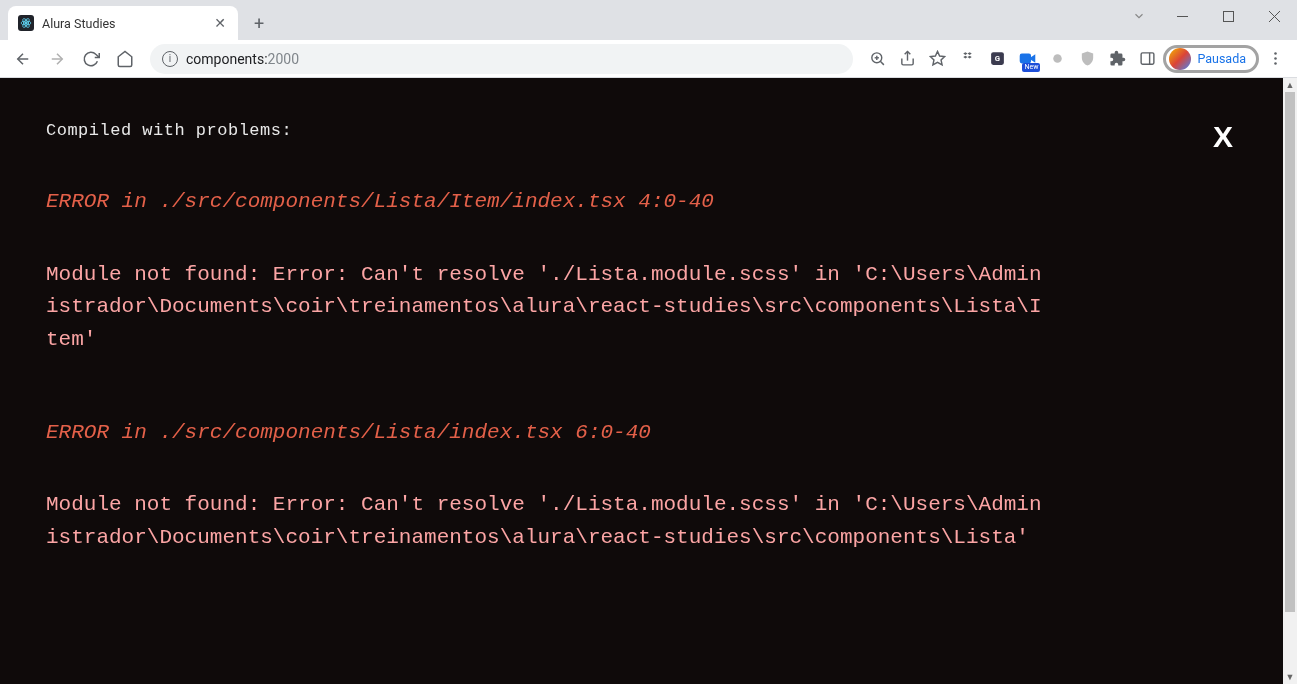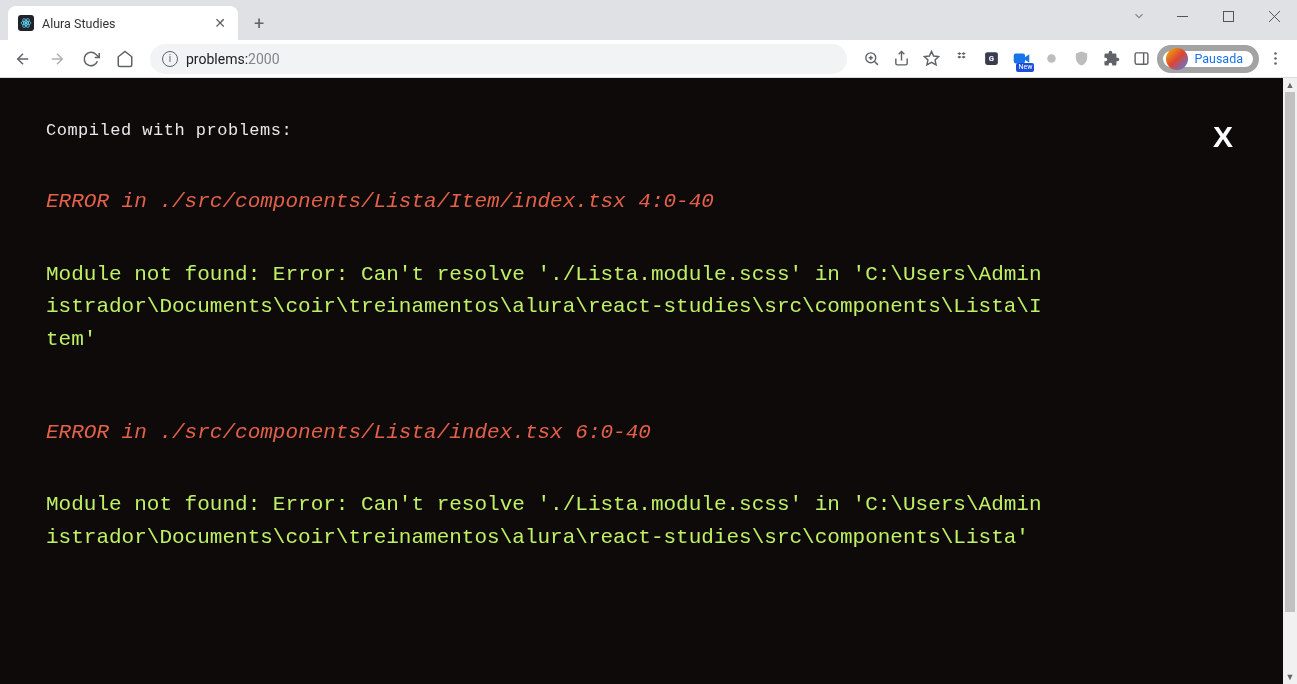--- a/index.html
+++ b/index.html
@@ -129,21 +129,21 @@
     background: #1d4ed8;
     color: #fff;
     font-size: 7px;
     padding: 0 2px;
     border-radius: 2px;
     line-height: 9px;
   }
 
   .profile-chip {
     height: 28px;
-    border: 6px solid #a3a3a3;
+    border: 3px solid #a3a3a3;
     border-radius: 14px;
     display: flex;
     align-items: center;
     padding: 0 10px 0 3px;
     gap: 6px;
     font-size: 12.5px;
     color: #1a73e8;
   }
   .profile-avatar {
     width: 22px; height: 22px;
@@ -170,21 +170,21 @@
     margin-bottom: 42px;
     letter-spacing: 0.5px;
   }
   .page .err-title {
     color: #e36049;
     margin-bottom: 40px;
     word-break: break-all;
     font-style: italic;
   }
   .page .err-body {
-    color: #bef264;
+    color: #fca5a5;
     margin-bottom: 60px;
     word-break: break-all;
     max-width: 1000px;
   }
   .close-overlay {
     position: absolute;
     top: 36px; right: 50px;
     font-size: 30px;
     font-weight: bold;
     color: #fff;
@@ -279,21 +279,21 @@
   </div>
   <div class="nav-icon">
     <svg viewBox="0 0 24 24" fill="none" stroke="currentColor" stroke-width="2">
         <path d="M3 9l9-7 9 7v11a2 2 0 0 1-2 2H5a2 2 0 0 1-2-2z"></path>
       </svg>
   </div>
 
   <div class="omnibox">
     <span class="site-info">i</span>
     <span>
-      <span class="url-host">problems:</span><span class="url-path">2000</span>
+      <span class="url-host">components:</span><span class="url-path">2000</span>
     </span>
   </div>
 
   <div class="ext-icons">
     <div class="ext-icon">
       <svg viewBox="0 0 24 24" fill="none" stroke="currentColor" stroke-width="2">
           <circle cx="11" cy="11" r="7"></circle>
           <line x1="21" y1="21" x2="16" y2="16"></line>
           <line x1="8" y1="11" x2="14" y2="11"></line>
           <line x1="11" y1="8" x2="11" y2="14"></line>

